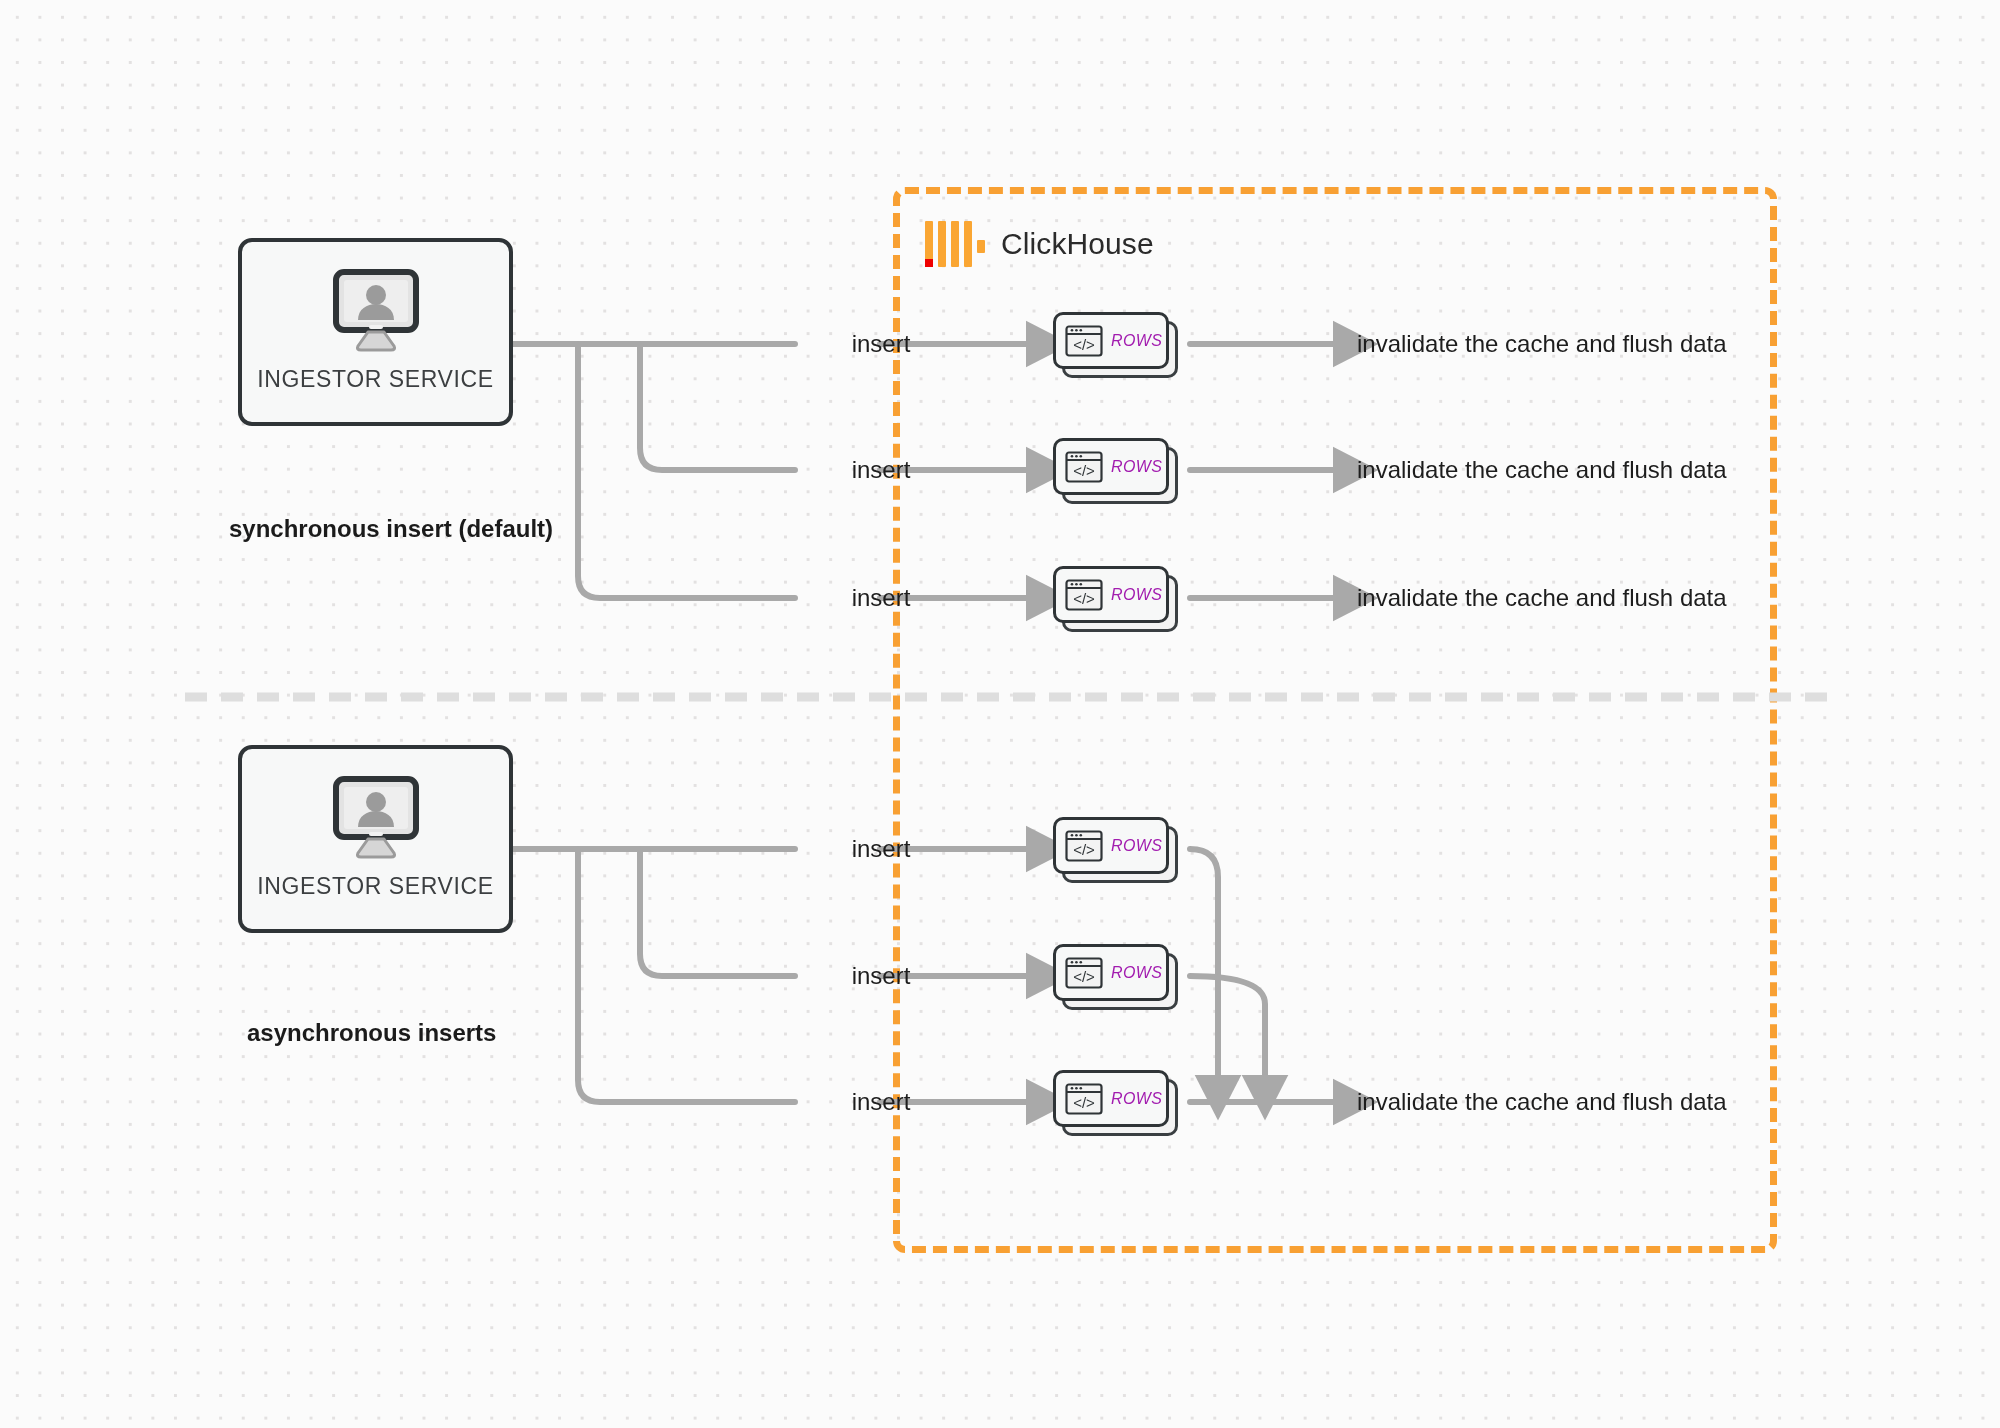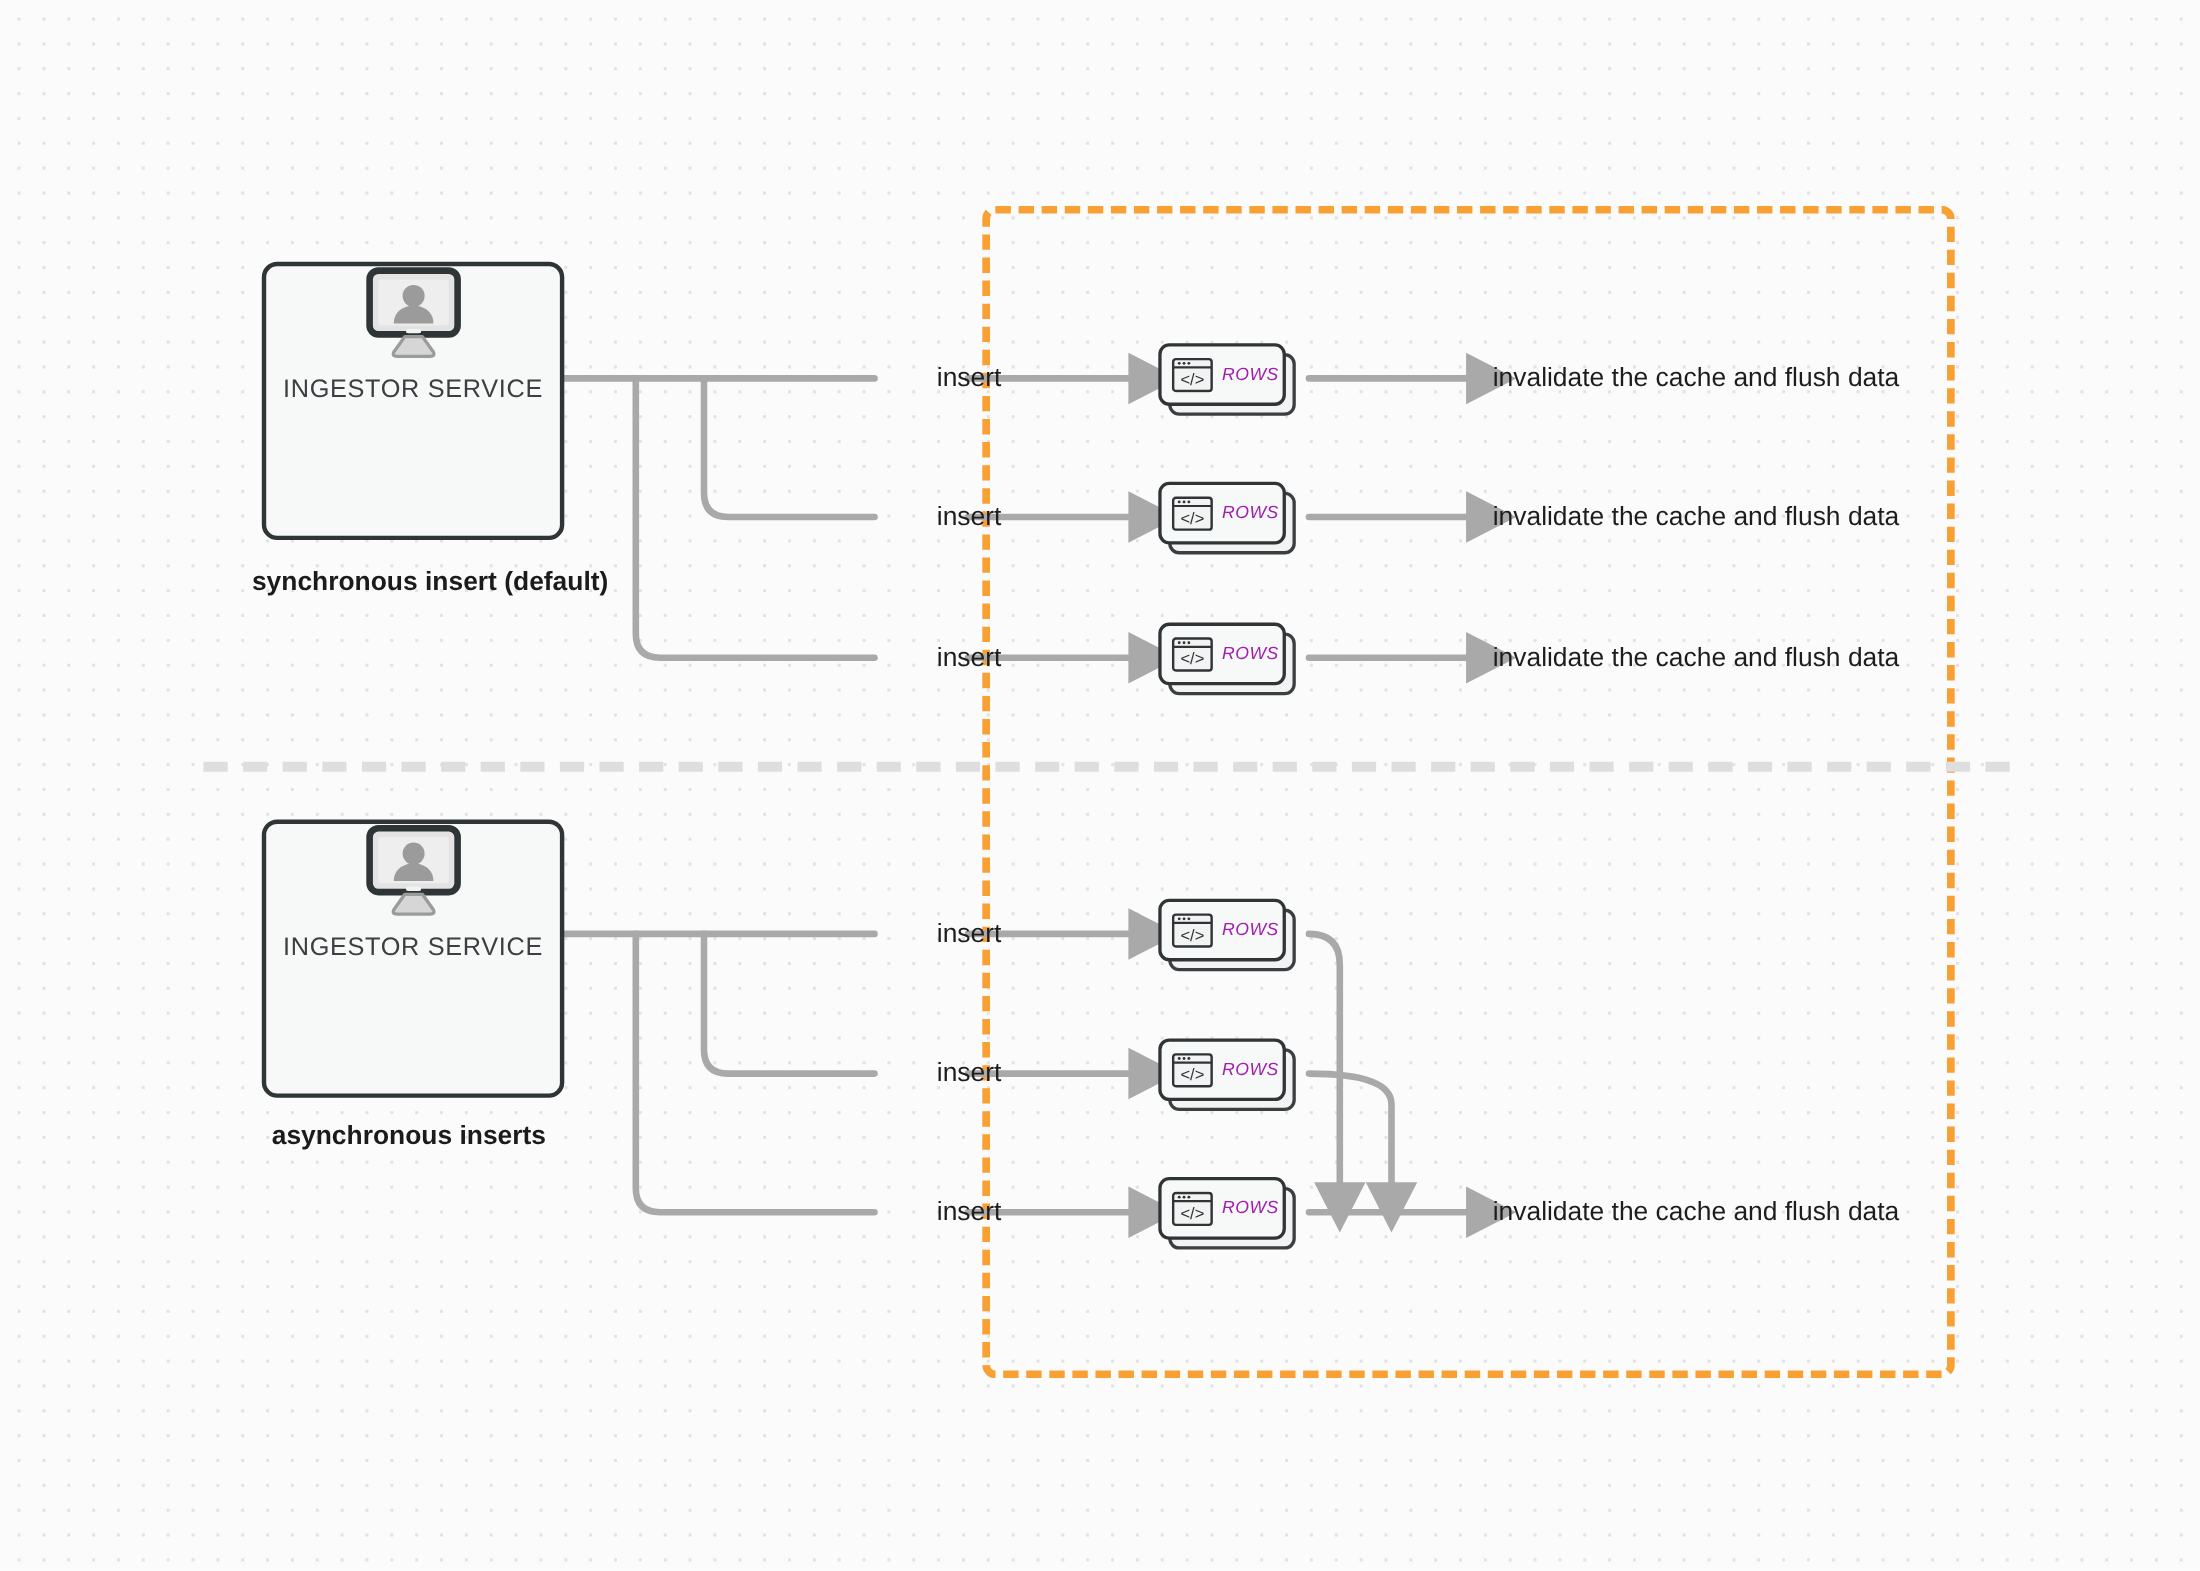--- a/index.html
+++ b/index.html
@@ -82,29 +82,30 @@
   .ch-name {
     font-size: 30px;
     color: #2b2b2b;
     letter-spacing: 0.1px;
     white-space: nowrap;
   }
   
   .svc-box {
     position: absolute;
     width: 275px;
-    height: 253px;
+    height: 188px;
     background: #f7f8f8;
     border: 4px solid #2f3437;
     border-radius: 14px;
     box-sizing: border-box;
     display: flex;
     flex-direction: column;
     align-items: center;
     justify-content: flex-start;
+    padding-top: 26px;
   }
   .svc-box.sync  { left: 238px; top: 238px; }
   .svc-box.async { left: 238px; top: 745px; }
   .svc-label {
     margin-top: 12px;
     font-size: 23px;
     color: #3c3f41;
     letter-spacing: 0.6px;
     white-space: nowrap;
   }
@@ -234,20 +235,31 @@
       <rect x="16" y="12" width="64" height="42" rx="3" fill="#eeeeee"></rect>
       <circle cx="48" cy="27" r="10" fill="#9b9b9b"></circle>
       <path d="M30,52 C30,41 39,36 48,36 C57,36 66,41 66,52 Z" fill="#9b9b9b"></path>
       <rect x="41" y="57" width="14" height="4" rx="2" fill="#f2f2f2"></rect>
       <path d="M40,64 L56,64 L66,78 Q68,82 63,82 L33,82 Q28,82 30,78 Z" fill="#d6d6d6" stroke="#9b9b9b" stroke-width="3" stroke-linejoin="round"></path>
     </svg>
     <div class="svc-label">INGESTOR SERVICE</div>
   </div>
   <div class="caption async">asynchronous inserts</div>
 
+  <div class="ch-brand">
+    <div class="ch-logo">
+      <div class="bar b1"></div>
+        <div class="bar b2"></div>
+      <div class="bar b3"></div>
+        <div class="bar b4"></div>
+      <div class="redsq"></div>
+        <div class="tail"></div>
+    </div>
+    <div class="ch-name">ClickHouse</div>
+  </div>
 
   <div class="edge-label insert-label" style="left:837px; top:344px;">insert</div>
   <div class="edge-label insert-label" style="left:837px; top:470px;">insert</div>
   <div class="edge-label insert-label" style="left:837px; top:598px;">insert</div>
 
   <div class="edge-label insert-label" style="left:837px; top:849px;">insert</div>
   <div class="edge-label insert-label" style="left:837px; top:976px;">insert</div>
   <div class="edge-label insert-label" style="left:837px; top:1102px;">insert</div>
 
   <div class="rows-card" style="left:1053px; top:312px;">

